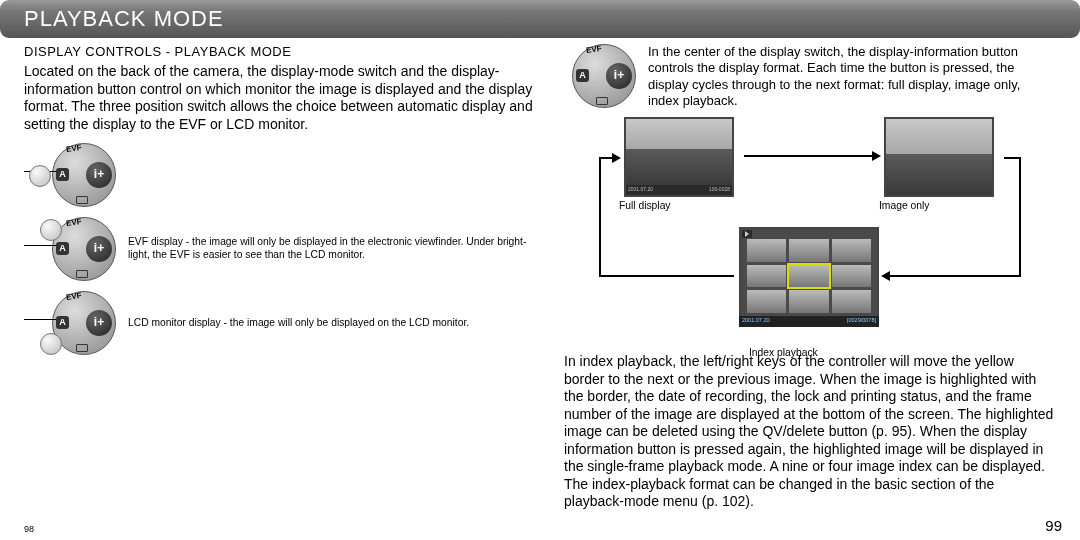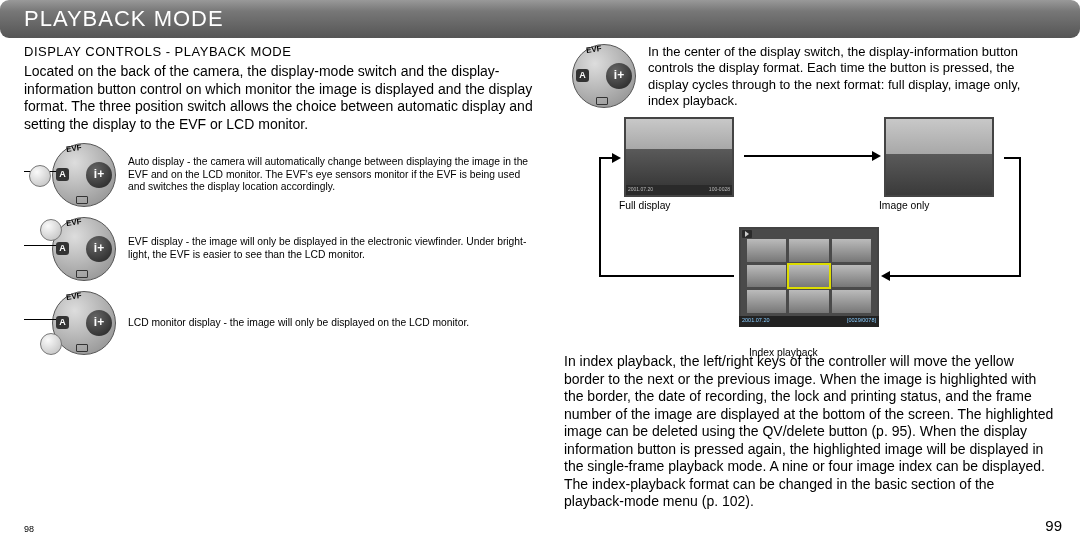--- a/index.html
+++ b/index.html
@@ -234,21 +234,20 @@
     <div class="switch-row">
       <div class="switch-icon">
         <div class="switch-ring"></div>
         <div class="switch-evf">EVF</div>
         <div class="switch-A">A</div>
         <div class="switch-lcd"></div>
         <div class="switch-info-btn">i+</div>
         <div class="switch-line"></div>
         <div class="switch-knob" style="top:22px;left:5px;"></div>
       </div>
-      <div class="switch-text">Auto display - the camera will automatically change between displaying the image in the EVF and on the LCD monitor. The EVF's eye sensors monitor if the EVF is being used and switches the display location accordingly.</div>
     </div>
 
     <div class="switch-row">
       <div class="switch-icon">
         <div class="switch-ring"></div>
         <div class="switch-evf">EVF</div>
         <div class="switch-A">A</div>
         <div class="switch-lcd"></div>
         <div class="switch-info-btn">i+</div>
         <div class="switch-line"></div>

